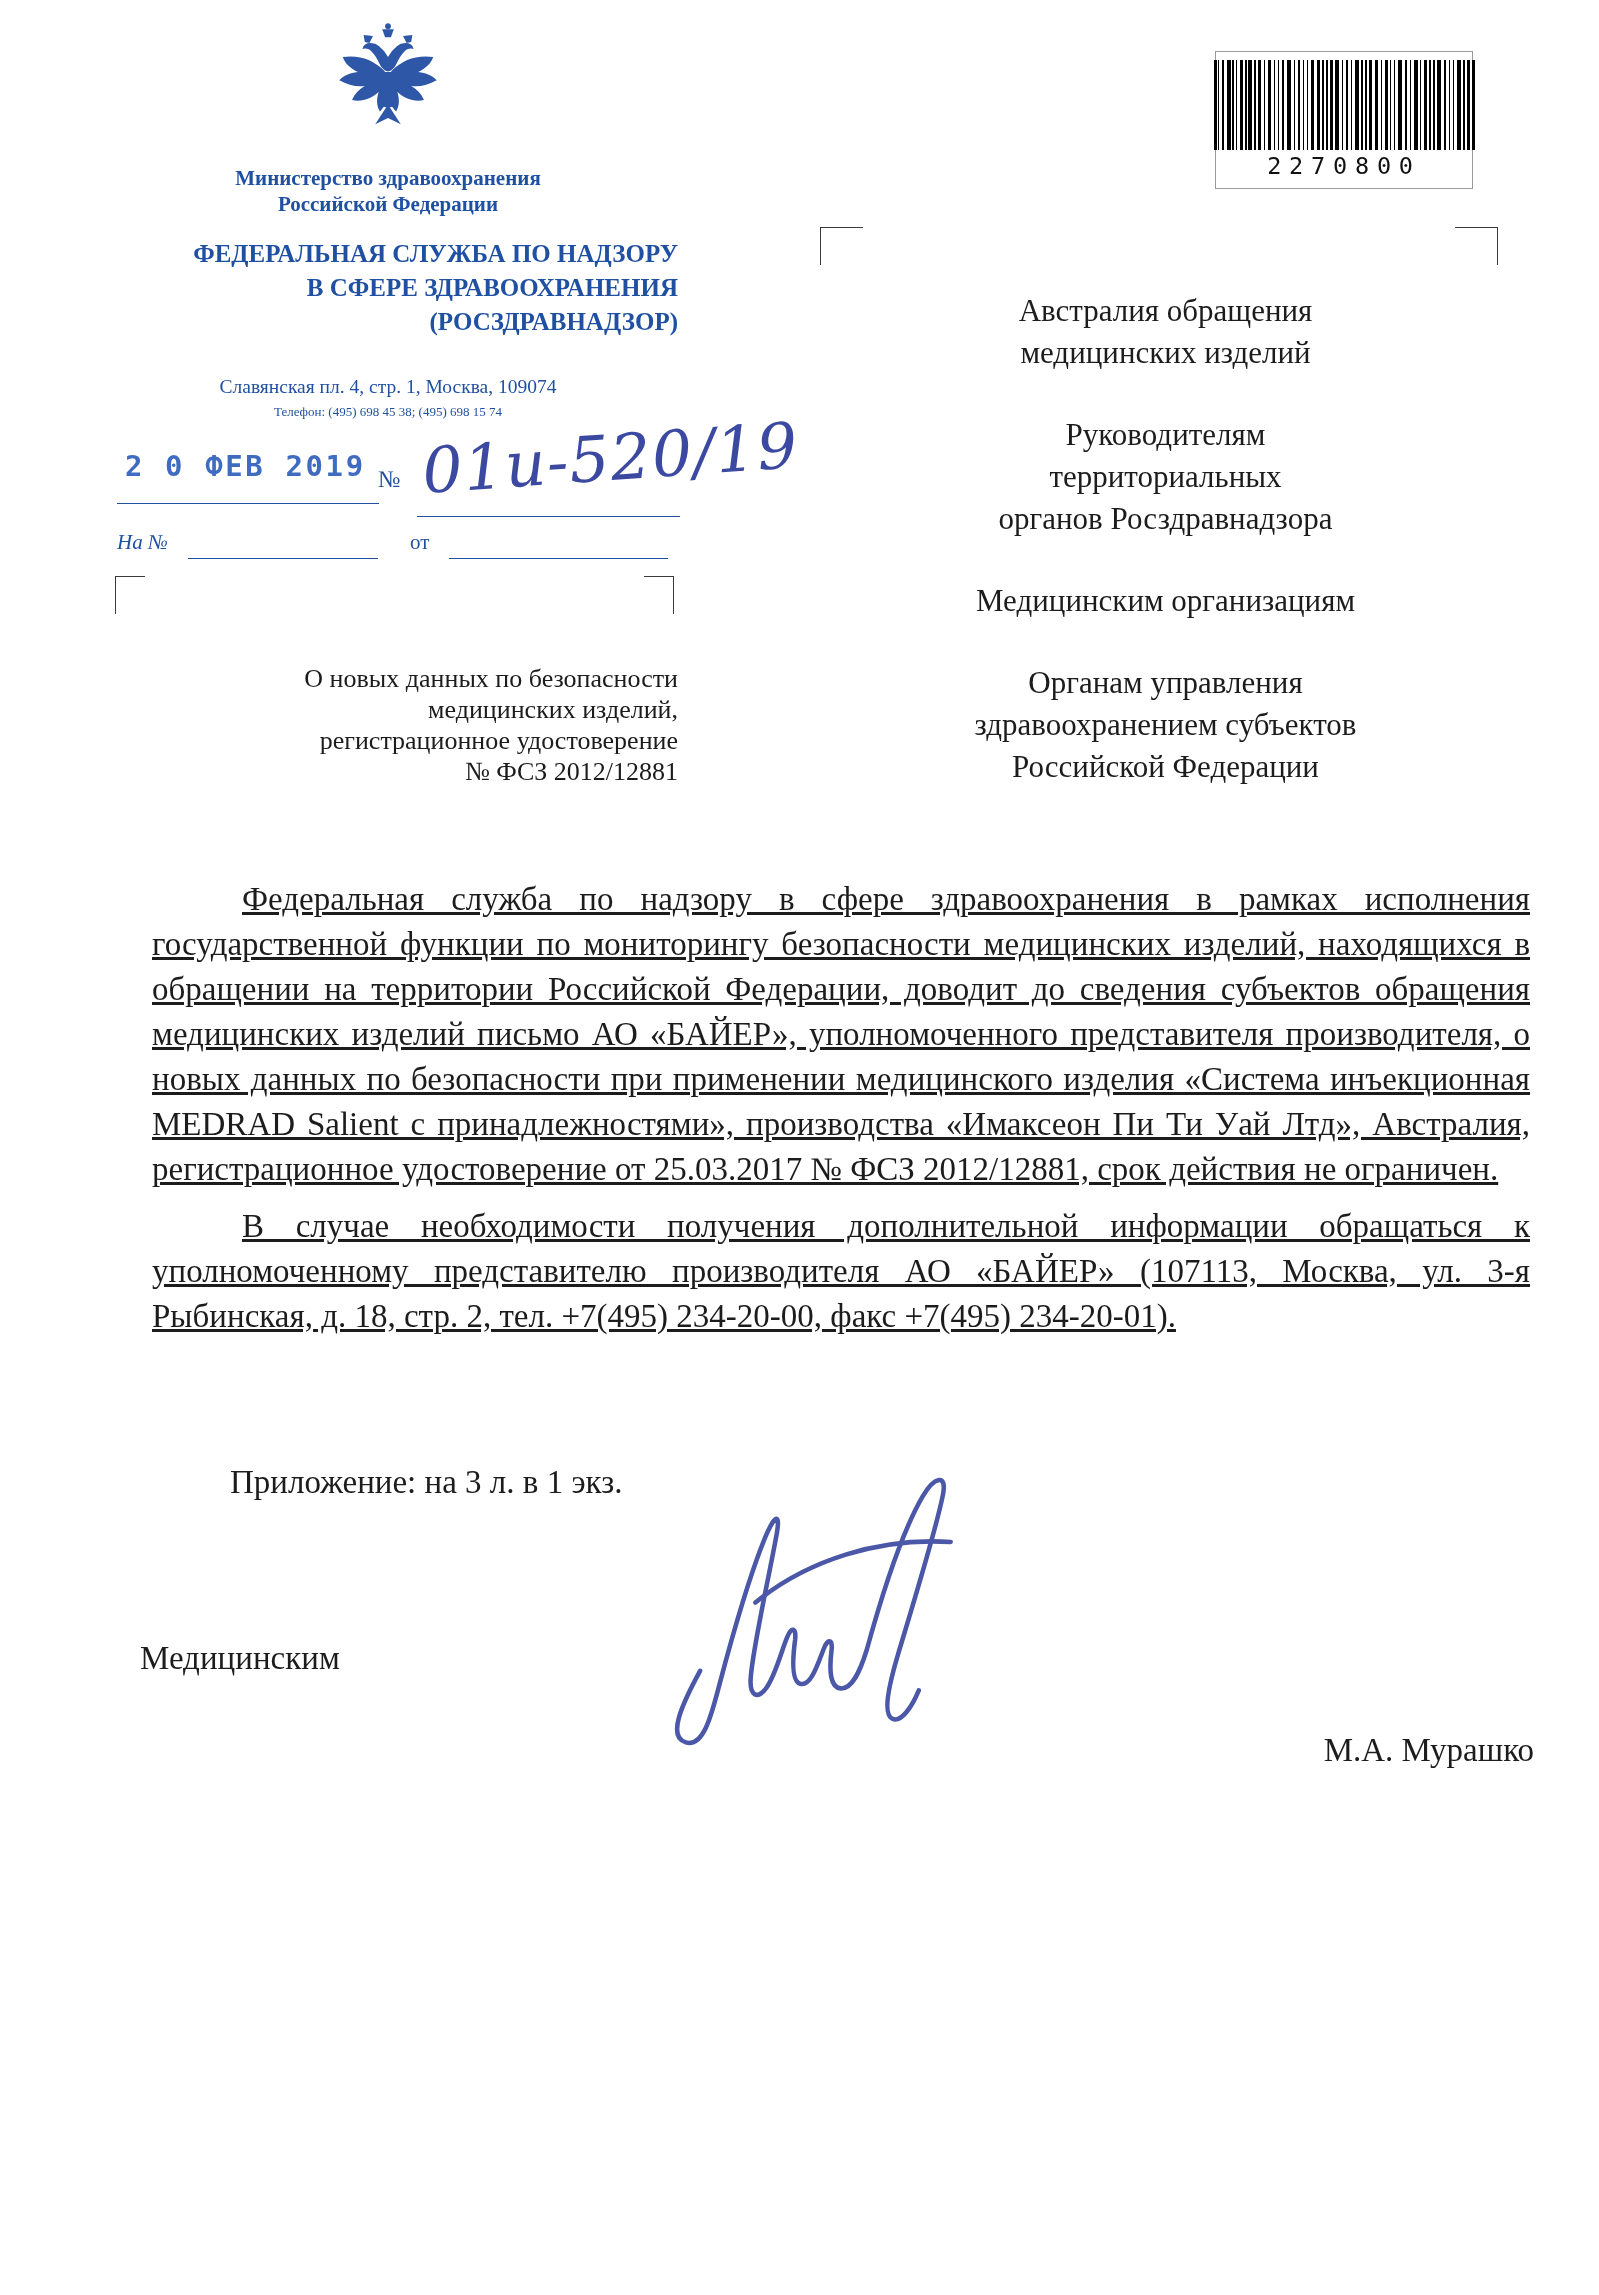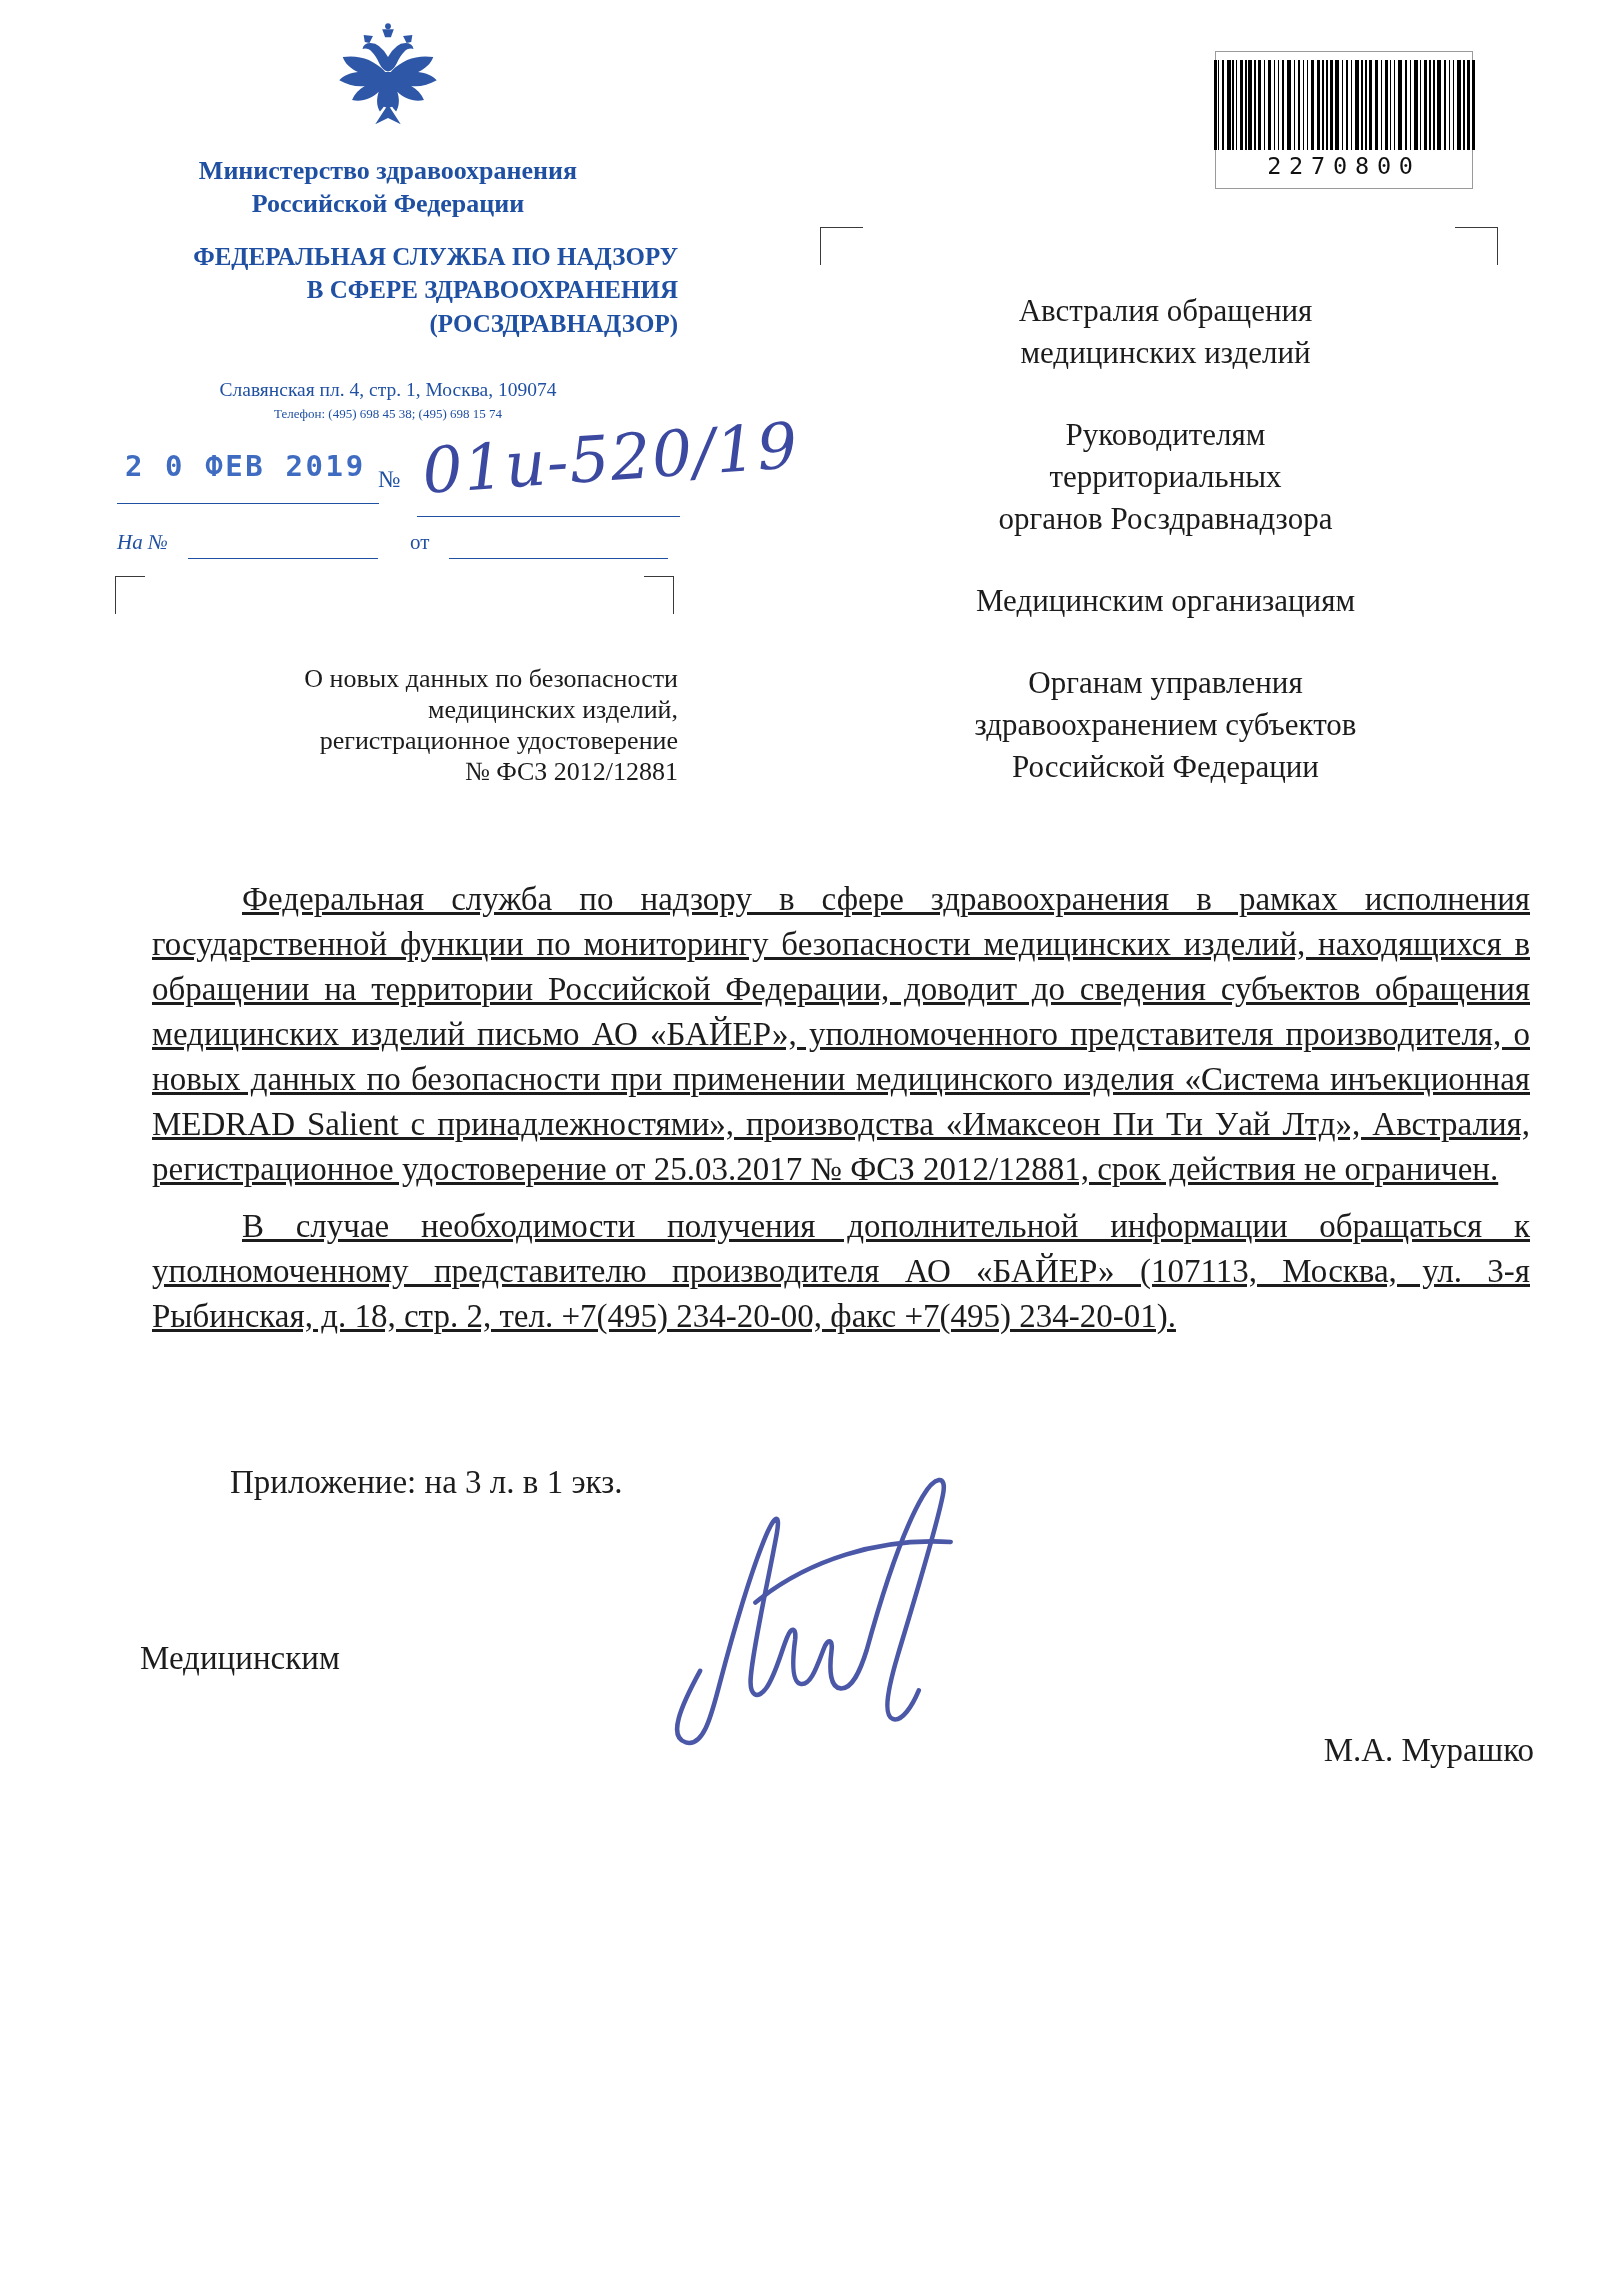--- a/index.html
+++ b/index.html
@@ -20,21 +20,21 @@
     overflow:hidden;
   }
   .pre{white-space:pre-line;}
 
   
   .letterhead{
     position:absolute;left:98px;top:21px;width:580px;
     text-align:center;color:var(--header-blue);
   }
   .coat{width:116px;height:130px;margin:0 auto;}
-  .ministry{margin-top:4px;font-size:26px;font-weight:bold;line-height:1.25;}
+  .ministry{margin-top:14px;font-size:21px;font-weight:bold;line-height:1.25;}
   .service{margin-top:19.5px;font-size:25px;font-weight:bold;line-height:1.35;text-align:right;}
   .addr{margin-top:34px;font-size:19.5px;line-height:1.5;}
   .phone{font-size:13px;line-height:1.5;}
 
   
   .date-stamp{
     position:absolute;left:125px;top:449px;
     font-family:"DejaVu Sans Mono", monospace;
     font-weight:bold;font-size:29px;letter-spacing:2.6px;
     color:var(--stamp-blue);

